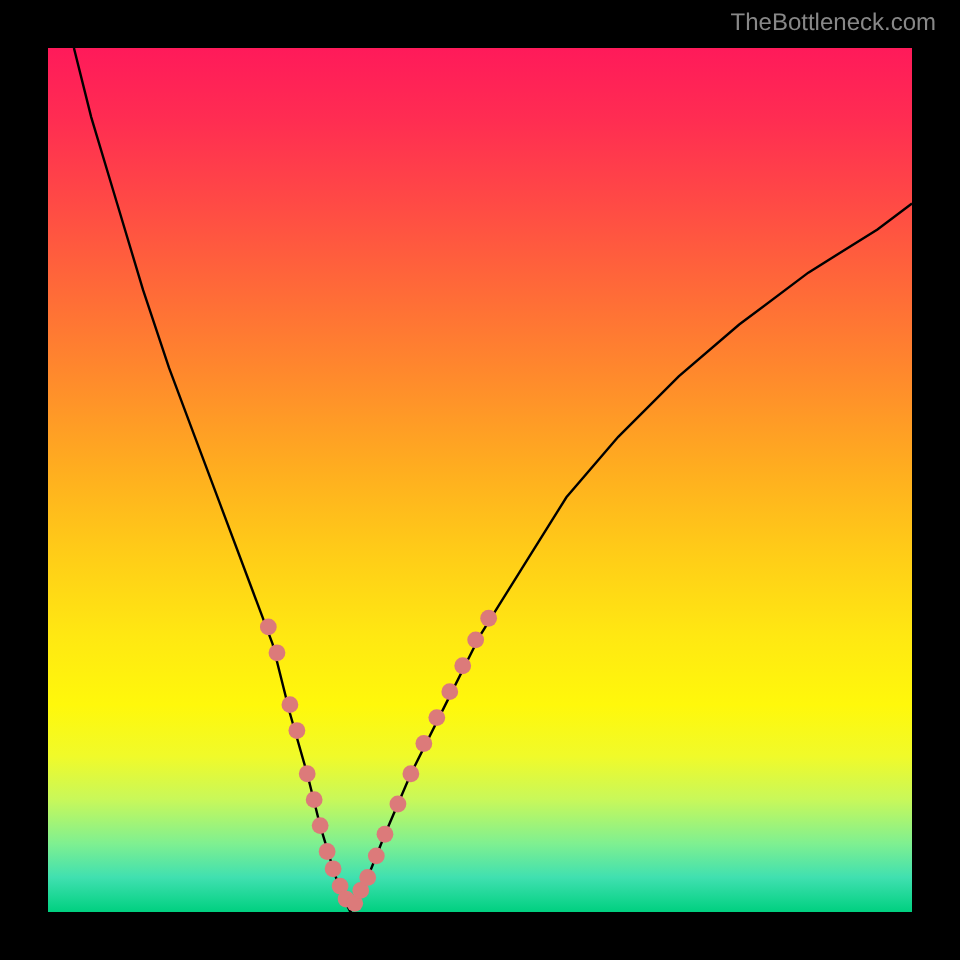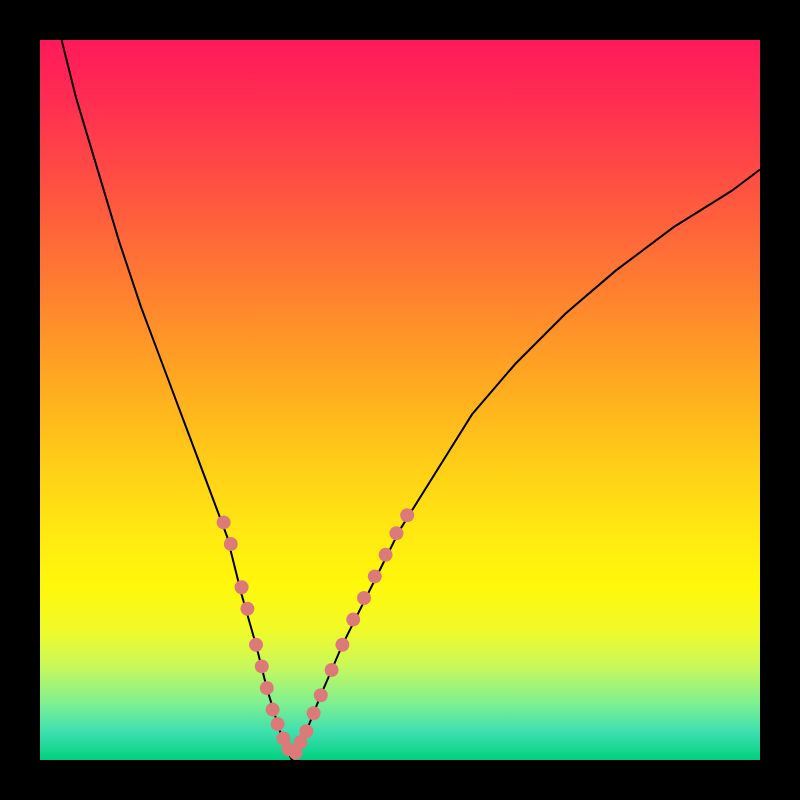--- a/index.html
+++ b/index.html
@@ -55,20 +55,21 @@
   svg.curve {
     position: absolute;
     inset: 0;
     width: 100%;
     height: 100%;
   }
 </style>
 </head>
 <body>
 <div class="container">
+  <div class="watermark">TheBottleneck.com</div>
   <div class="plot-area">
     <div class="gradient-bg"></div>
     <svg class="curve" viewBox="0 0 720 720" preserveAspectRatio="none">
       <path id="left-curve" fill="none" stroke="#000" stroke-width="2" d="M21.6 0.0 L36.0 57.6 L57.6 129.6 L79.2 201.6 L100.8 266.4 L122.4 324.0 L144.0 381.6 L165.6 439.2 L187.2 496.8 L201.6 554.4 L216.0 604.8 L226.8 648.0 L237.6 684.0 L244.8 705.6 L252.0 720.0 "></path>
       <path id="right-curve" fill="none" stroke="#000" stroke-width="2" d="M252.0 720.0 L266.4 691.2 L280.8 655.2 L302.4 604.8 L331.2 547.2 L360.0 489.6 L396.0 432.0 L432.0 374.4 L475.2 324.0 L525.6 273.6 L576.0 230.4 L633.6 187.2 L691.2 151.2 L720.0 129.6 "></path>
       <g id="left-dots">
           <circle cx="183.6" cy="482.4" r="7" fill="#dc7a7a"></circle>
           <circle cx="190.8" cy="504.0" r="7" fill="#dc7a7a"></circle>
           <circle cx="201.6" cy="547.2" r="7" fill="#dc7a7a"></circle>
           <circle cx="207.4" cy="568.8" r="7" fill="#dc7a7a"></circle>

